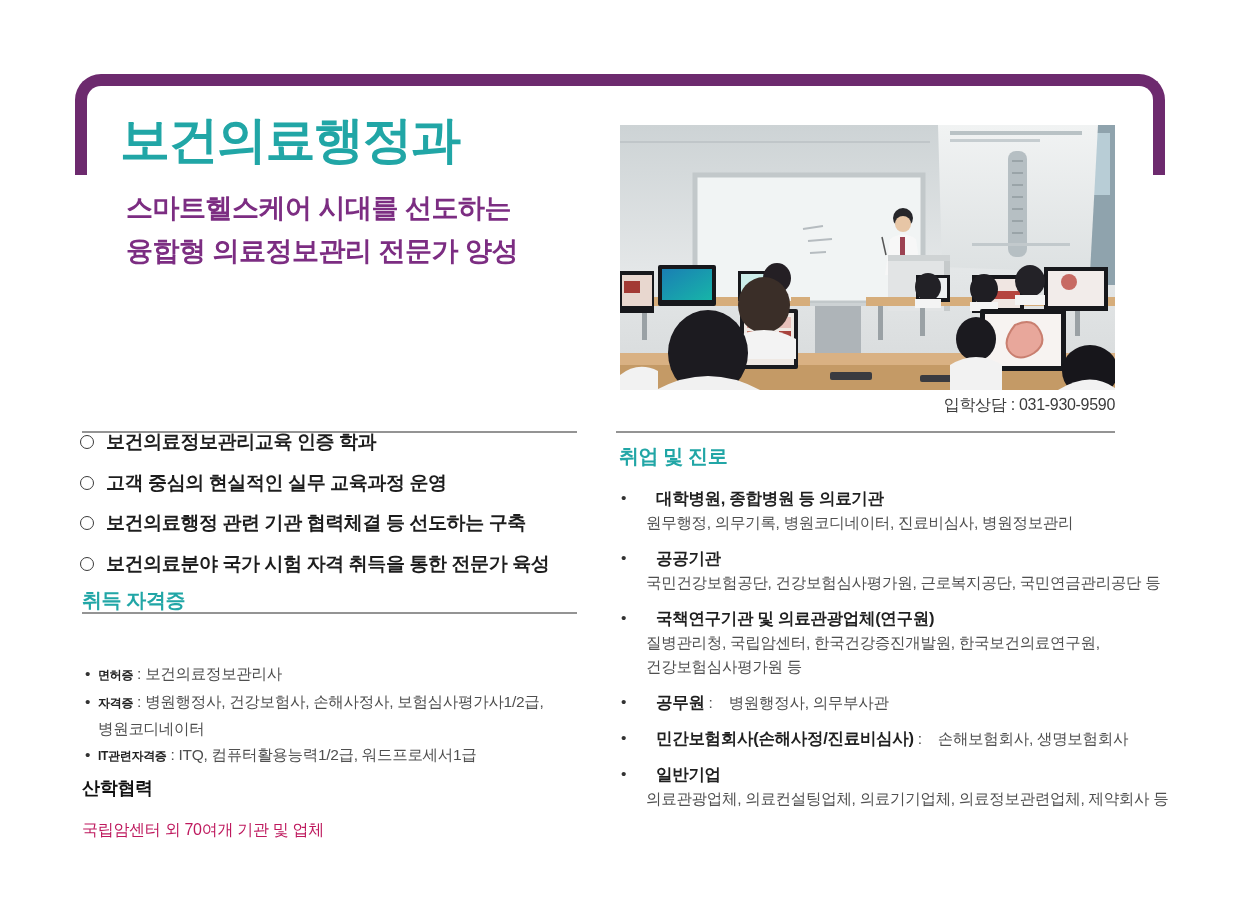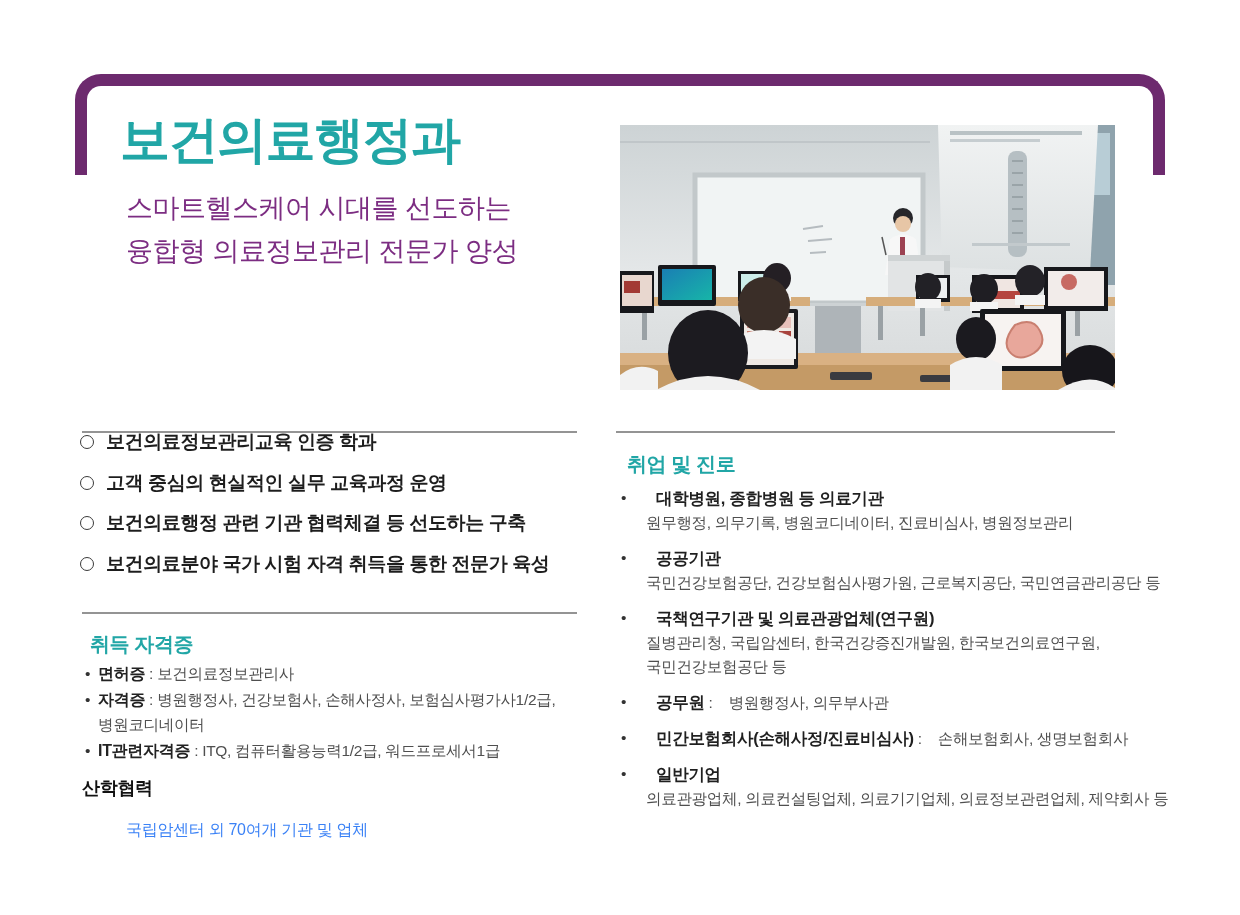--- a/index.html
+++ b/index.html
@@ -7,49 +7,49 @@
   .page{position:relative;width:1240px;height:915px;background:#fff;overflow:hidden;}
   .nw{white-space:nowrap;}
 
   
   .frame{position:absolute;left:75px;top:74px;width:1090px;height:101px;
     border:12px solid #6d2a6e;border-bottom:none;border-radius:26px 26px 0 0;box-sizing:border-box;}
 
   .title{position:absolute;left:120px;top:113px;margin:0;font-size:50px;line-height:1.1;
     font-weight:800;color:#21a6a6;letter-spacing:-1.5px;}
   .subtitle{position:absolute;left:126px;top:187px;font-size:27px;line-height:43px;
-    font-weight:400;color:#7c2d82;letter-spacing:-0.5px;}
+    font-weight:700;color:#7c2d82;letter-spacing:-0.5px;}
 
   .photo{position:absolute;left:620px;top:125px;width:495px;height:265px;overflow:hidden;background:#dfe3e4;}
   .caption{position:absolute;left:620px;top:395px;width:495px;text-align:right;
     font-size:16px;color:#3b3b3b;letter-spacing:-0.3px;}
 
   .divider{position:absolute;height:1.5px;background:#949494;}
   .d-left-1{left:82px;top:431px;width:495px;}
   .d-left-2{left:82px;top:612px;width:495px;}
   .d-right {left:616px;top:431px;width:499px;}
 
   .features{position:absolute;left:80px;top:422px;}
   .f-item{height:40.5px;display:flex;align-items:center;font-size:19px;font-weight:700;
     color:#1d1d1d;letter-spacing:-0.4px;white-space:nowrap;}
   .ring{width:14px;height:14px;border:1.6px solid #3a3a3a;border-radius:50%;
     margin-right:12px;flex:none;box-sizing:border-box;background:transparent;}
 
-  .sec-h{position:absolute;margin:8px;font-size:20px;font-weight:600;color:#21a6a6;letter-spacing:-0.4px;white-space:nowrap;}
-  .cert-h{left:82px;top:623px;}
+  .sec-h{position:absolute;margin:0;font-size:20px;font-weight:600;color:#21a6a6;letter-spacing:-0.4px;white-space:nowrap;}
+  .cert-h{left:82px;top:587px;}
   .career-h{left:619px;top:443px;}
 
   .cert-list{position:absolute;left:85px;top:661px;font-size:15.5px;line-height:25.5px;
     color:#4f4f4f;letter-spacing:-0.3px;}
   .b-item{position:relative;padding-left:13px;}
   .blt{position:absolute;left:0;top:0;color:#333;}
-  .b-label{font-weight:700;color:#222;font-size:16px;}
+  .b-label{font-weight:700;color:#222;font-size:12px;}
 
   .coop-h{position:absolute;left:82px;top:776px;margin:0;font-size:18px;font-weight:700;color:#111;letter-spacing:-0.3px;}
-  .coop-v{position:absolute;left:82px;top:820px;font-size:16px;color:#3b82f6;letter-spacing:-0.3px;margin-left:44px;}
+  .coop-v{position:absolute;left:82px;top:820px;font-size:16px;color:#be185d;letter-spacing:-0.3px;}
 
   .career{position:absolute;left:621px;top:486px;font-size:15.5px;line-height:24px;
     color:#4f4f4f;letter-spacing:-0.3px;}
   .c-item{position:relative;padding-left:13px;margin-bottom:11px;}
   .c-title{font-weight:700;color:#1f1f1f;font-size:16.5px;padding-left:22px;}
   .c-inline,.c-detail{color:#4f4f4f;margin-left:12px;}
 </style>
 </head>
 <body>
 
@@ -175,20 +175,21 @@
         <path d="M36 265 q52 -28 104 0 z" fill="#f1f1f1"></path>
         <ellipse cx="356" cy="214" rx="20" ry="22" fill="#1b1a1f"></ellipse>
         <path d="M330 240 q26 -16 52 0 l0 25 l-52 0 z" fill="#f2f2f2"></path>
         <ellipse cx="470" cy="246" rx="28" ry="26" fill="#17161b"></ellipse>
         <path d="M438 265 q32 -20 57 -2 l0 2 z" fill="#f2f2f2"></path>
         <path d="M0 250 q18 -14 38 -4 l0 19 l-38 0 z" fill="#f2f2f2"></path>
       </g>
     </svg>
   </div>
 
+  <div class="caption nw">입학상담 : 031-930-9590</div>
 
   <div class="divider d-left-1"></div>
   <div class="divider d-right"></div>
 
   <div class="features">
     <div class="f-item">
       <span class="ring"></span>
       <span>보건의료정보관리교육 인증 학과</span>
     </div>
     <div class="f-item">
@@ -232,21 +233,21 @@
       <div class="nw"><span class="blt">•</span><span class="c-title">대학병원, 종합병원 등 의료기관</span></div>
       <div class="c-detail nw">원무행정, 의무기록, 병원코디네이터, 진료비심사, 병원정보관리</div>
     </div>
     <div class="c-item">
       <div class="nw"><span class="blt">•</span><span class="c-title">공공기관</span></div>
       <div class="c-detail nw">국민건강보험공단, 건강보험심사평가원, 근로복지공단, 국민연금관리공단 등</div>
     </div>
     <div class="c-item">
       <div class="nw"><span class="blt">•</span><span class="c-title">국책연구기관 및 의료관광업체(연구원)</span></div>
       <div class="c-detail nw">질병관리청, 국립암센터, 한국건강증진개발원, 한국보건의료연구원,</div>
-      <div class="c-detail nw">국민건강보험공단 등</div>
+      <div class="c-detail nw">건강보험심사평가원 등</div>
     </div>
     <div class="c-item nw">
       <span class="blt">•</span><span class="c-title">공무원</span><span> : </span><span class="c-inline">병원행정사, 의무부사관</span>
     </div>
     <div class="c-item nw">
       <span class="blt">•</span><span class="c-title">민간보험회사(손해사정/진료비심사)</span><span> : </span><span class="c-inline">손해보험회사, 생명보험회사</span>
     </div>
     <div class="c-item">
       <div class="nw"><span class="blt">•</span><span class="c-title">일반기업</span></div>
       <div class="c-detail nw">의료관광업체, 의료컨설팅업체, 의료기기업체, 의료정보관련업체, 제약회사 등</div>

